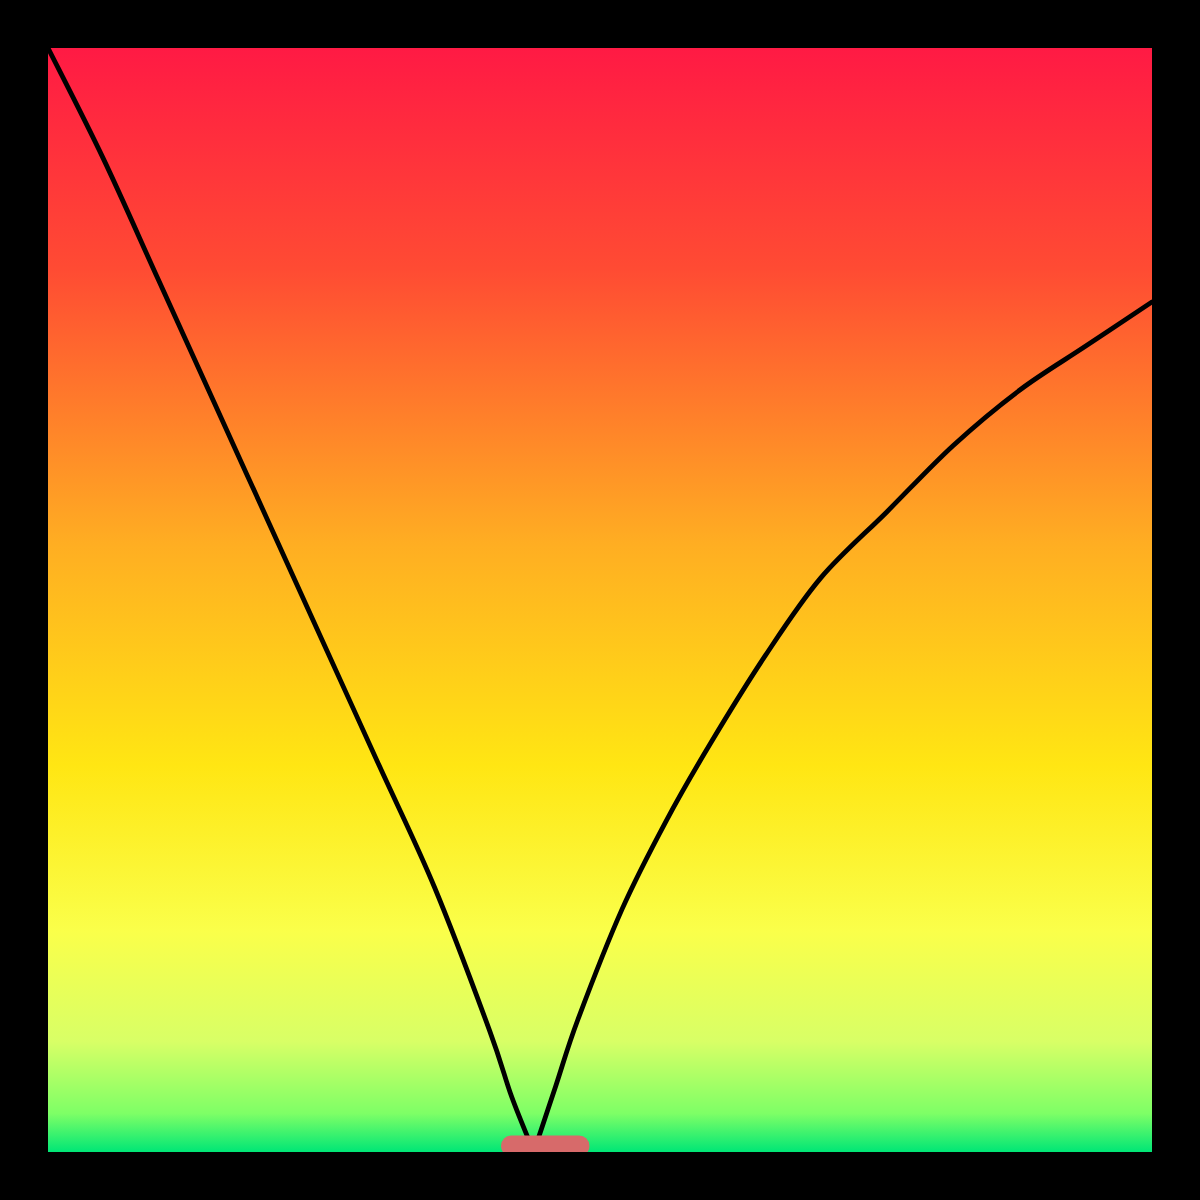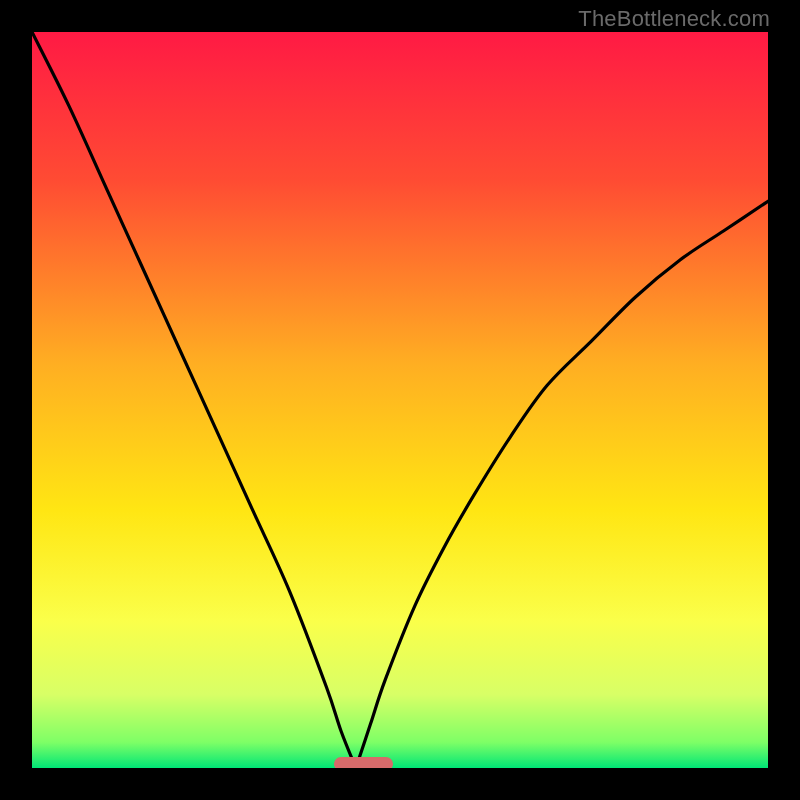--- a/index.html
+++ b/index.html
@@ -54,21 +54,20 @@
     font-weight: 500;
     color: #6a6a6a;
     letter-spacing: 0.2px;
   }
 </style>
 </head>
 <body>
 
 <div class="frame">
 
-  <div class="watermark">TheBottleneck.com</div>
 
   <div class="plot-area">
 
     <svg class="gradient" viewBox="0 0 736 736" preserveAspectRatio="none">
       <defs>
         <linearGradient id="bg-grad" x1="0" y1="0" x2="0" y2="1">
             <stop offset="0%" stop-color="#ff1a44"></stop>
             <stop offset="20%" stop-color="#ff4b33"></stop>
             <stop offset="45%" stop-color="#ffae22"></stop>
             <stop offset="65%" stop-color="#ffe613"></stop>

